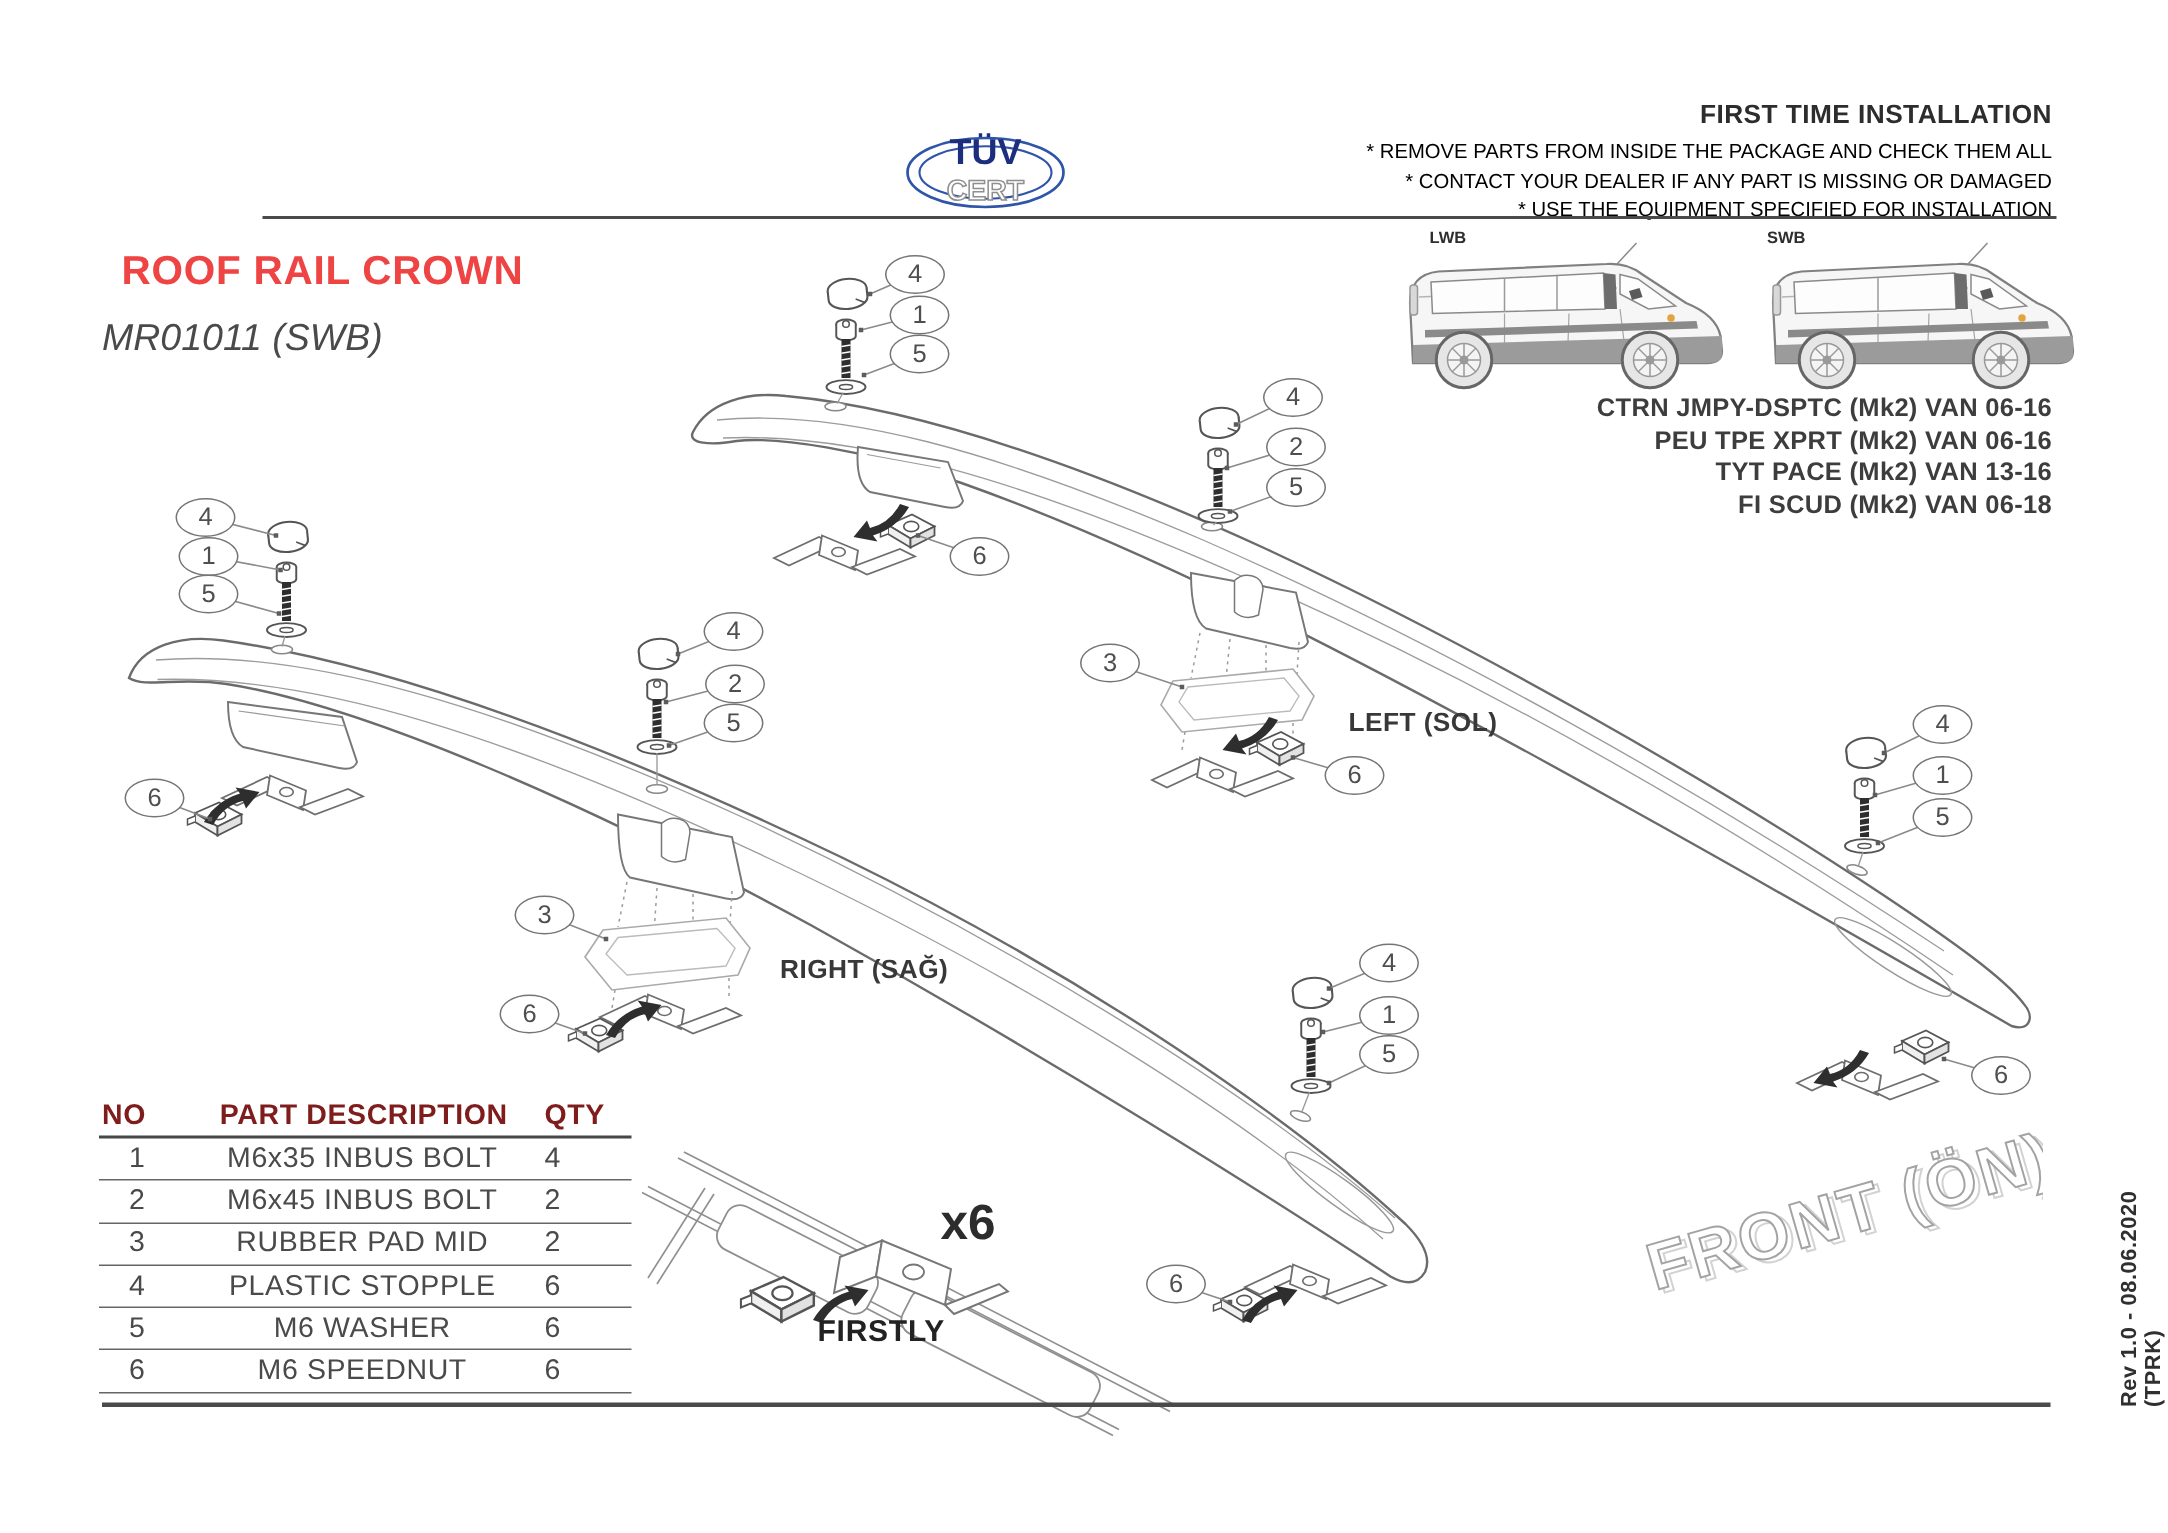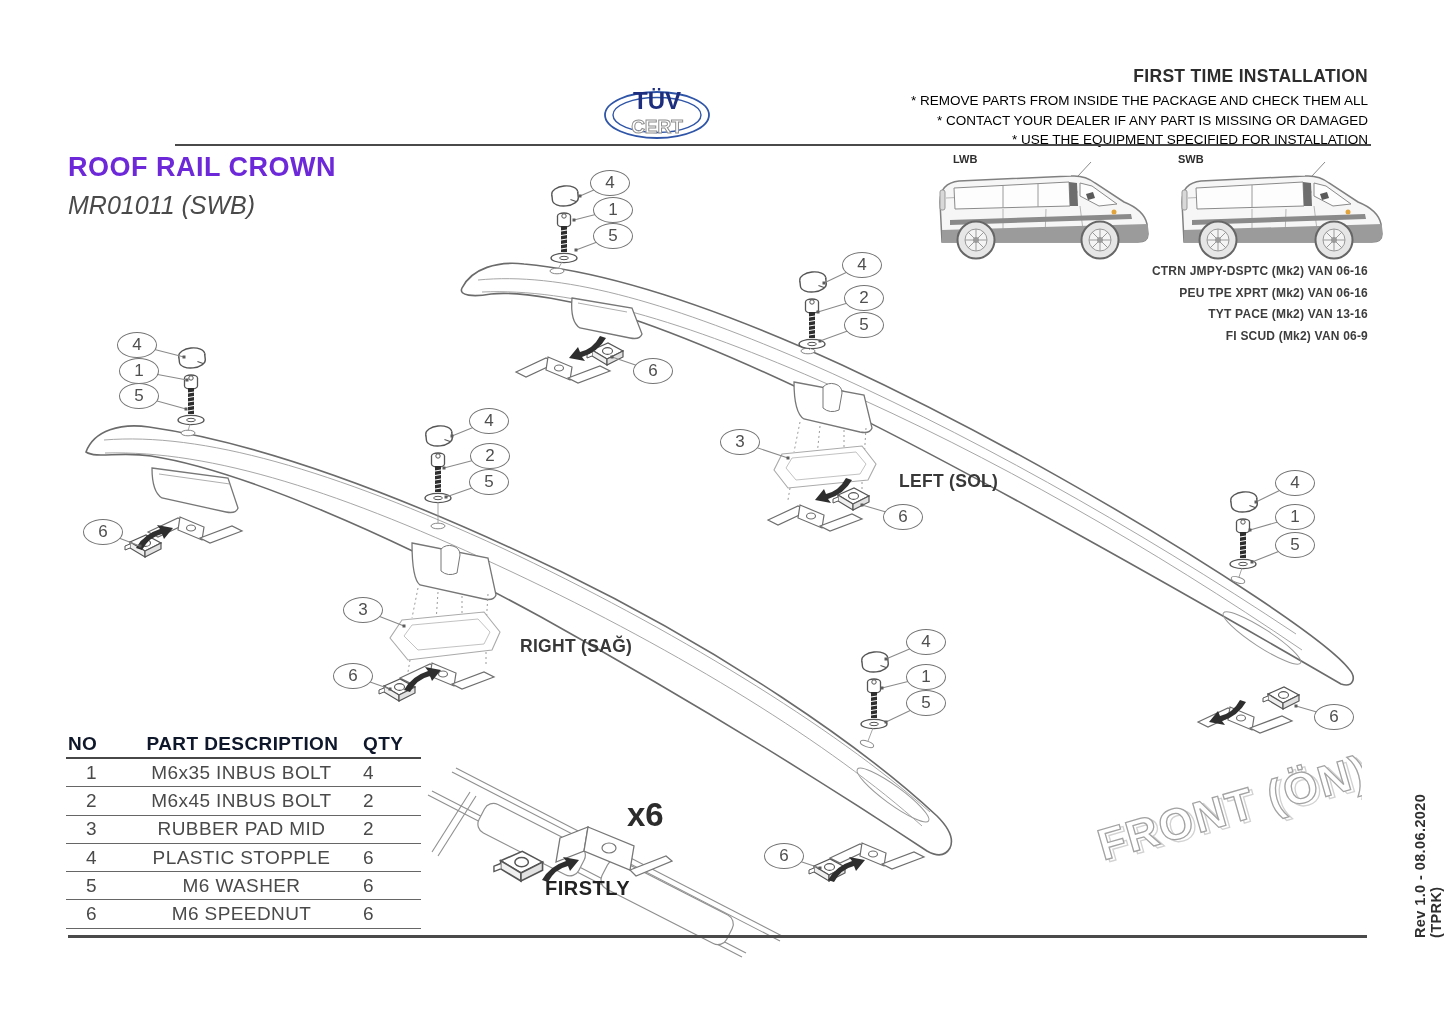--- a/index.html
+++ b/index.html
@@ -11,46 +11,46 @@
   .ft-title{position:absolute;right:77px;top:66px;font-size:17.5px;font-weight:800;
             color:#2d2d2d;letter-spacing:.3px;}
   .notes{position:absolute;right:77px;top:91px;text-align:right;font-size:13.5px;
          line-height:19.5px;font-weight:500;color:#000000;}
   .rule{position:absolute;background:#4a4a4a;}
   .rule.top{left:175px;top:144px;width:1196px;height:2px;}
   .rule.bottom{left:68px;top:935px;width:1299px;height:2.5px;}
 
   
   .title-block{position:absolute;left:68px;top:152px;}
-  .title-block h1{margin:0;font-size:27px;font-weight:800;color:#6d28d9;letter-spacing:.5px;}
+  .title-block h1{margin:13px;font-size:27px;font-weight:800;color:#ef4444;letter-spacing:.5px;}
   .code-line{font-size:25px;font-style:italic;font-weight:500;color:#4a4a4a;line-height:33px;}
   .code-line:first-of-type{margin-top:6px;}
 
   
   .van-label{position:absolute;font-size:11px;font-weight:800;color:#2e2e2e;}
   .van{position:absolute;}
 
   
-  .vehicles{position:absolute;right:77px;top:261px;text-align:right;font-size:12px;
+  .vehicles{position:absolute;right:77px;top:261px;text-align:right;font-size:17px;
             font-weight:700;line-height:21.5px;color:#3d3d3d;letter-spacing:.2px;}
 
   
   .art{position:absolute;left:0;top:0;pointer-events:none;}
   .callout{position:absolute;width:40px;height:26px;border:1.4px solid #757575;border-radius:50%;
            background:#fff;display:flex;align-items:center;justify-content:center;
            font-size:17px;color:#4f4f4f;box-sizing:border-box;}
   .side-label{position:absolute;font-size:17.5px;font-weight:800;color:#383838;letter-spacing:.3px;}
   .qty-note{position:absolute;left:627px;top:796px;font-size:33px;font-weight:700;color:#2c2c2c;}
   .firstly{position:absolute;left:545px;top:877px;font-size:20px;font-weight:800;
            color:#222;letter-spacing:.5px;}
 
   
   .parts{position:absolute;left:66px;top:731px;width:355px;font-size:19px;color:#4a4a4a;}
   .t-head{display:flex;align-items:center;height:26px;border-bottom:2.2px solid #474747;
-          font-weight:800;color:#0f172a;letter-spacing:.4px;}
+          font-weight:800;color:#7f1d1d;letter-spacing:.4px;}
   .t-row{display:flex;align-items:center;height:27.3px;border-bottom:1.4px solid #666;
          font-weight:400;letter-spacing:.4px;}
   .c-no{width:54px;}
   .t-head .c-no{padding-left:2px;}
   .t-row .c-no{padding-left:20px;box-sizing:border-box;}
   .c-desc{flex:1;text-align:center;}
   .c-qty{width:58px;}
 
   
   .front-svg{position:absolute;left:1072px;top:742px;}
@@ -166,21 +166,21 @@
           <line x1="-8" y1="8" x2="8" y2="-8"></line>
         </g>
       <circle r="3" fill="#9a9a9a"></circle>
     </g>
   </svg>
 
   <div class="vehicles">
       <div>CTRN JMPY-DSPTC (Mk2) VAN 06-16</div>
       <div>PEU TPE XPRT (Mk2) VAN 06-16</div>
       <div>TYT PACE (Mk2) VAN 13-16</div>
-      <div>FI SCUD (Mk2) VAN 06-9</div>
+      <div>FI SCUD (Mk2) VAN 06-18</div>
     </div>
 
   <svg class="art" width="1445" height="1022" viewBox="0 0 1445 1022">
     <defs>
       <g id="boltasm">
         <g transform="rotate(-6)">
           <ellipse cx="0" cy="7" rx="13" ry="7" fill="#fff" stroke="#555" stroke-width="1.4"></ellipse>
           <path d="M-13,7 L-13,13 A13,7 0 0 0 13,13 L13,7" fill="#fff" stroke="#555" stroke-width="1.4"></path>
           <path d="M5,14 l6,3" stroke="#555" stroke-width="1.1"></path>
         </g>

